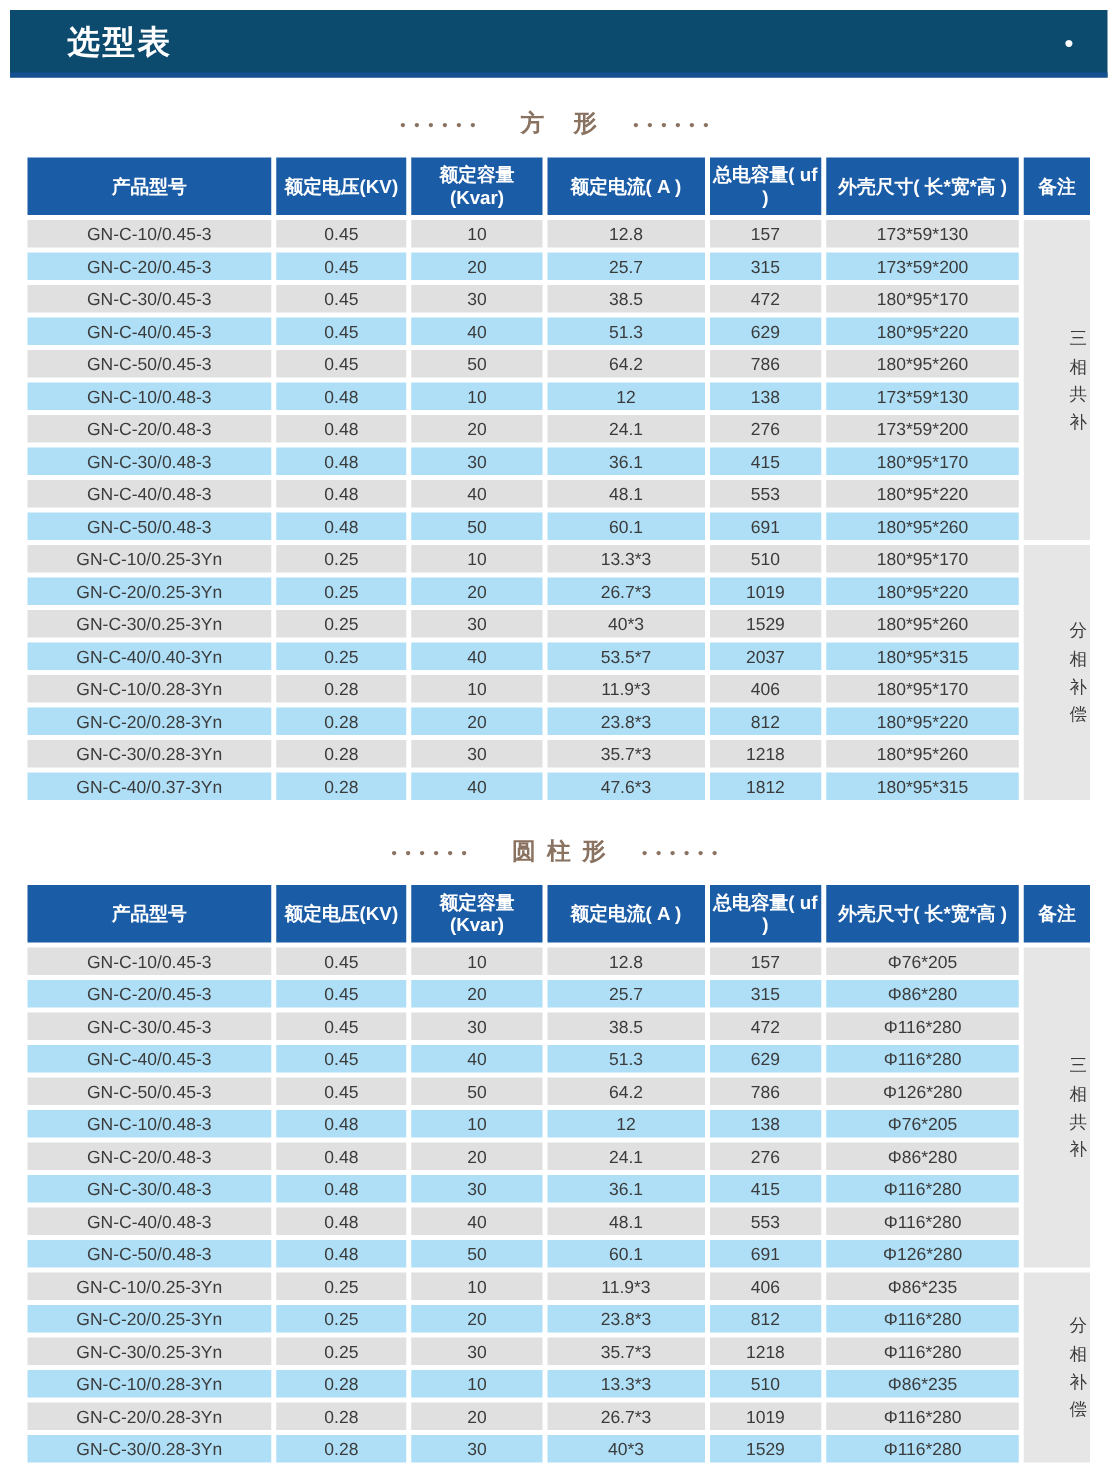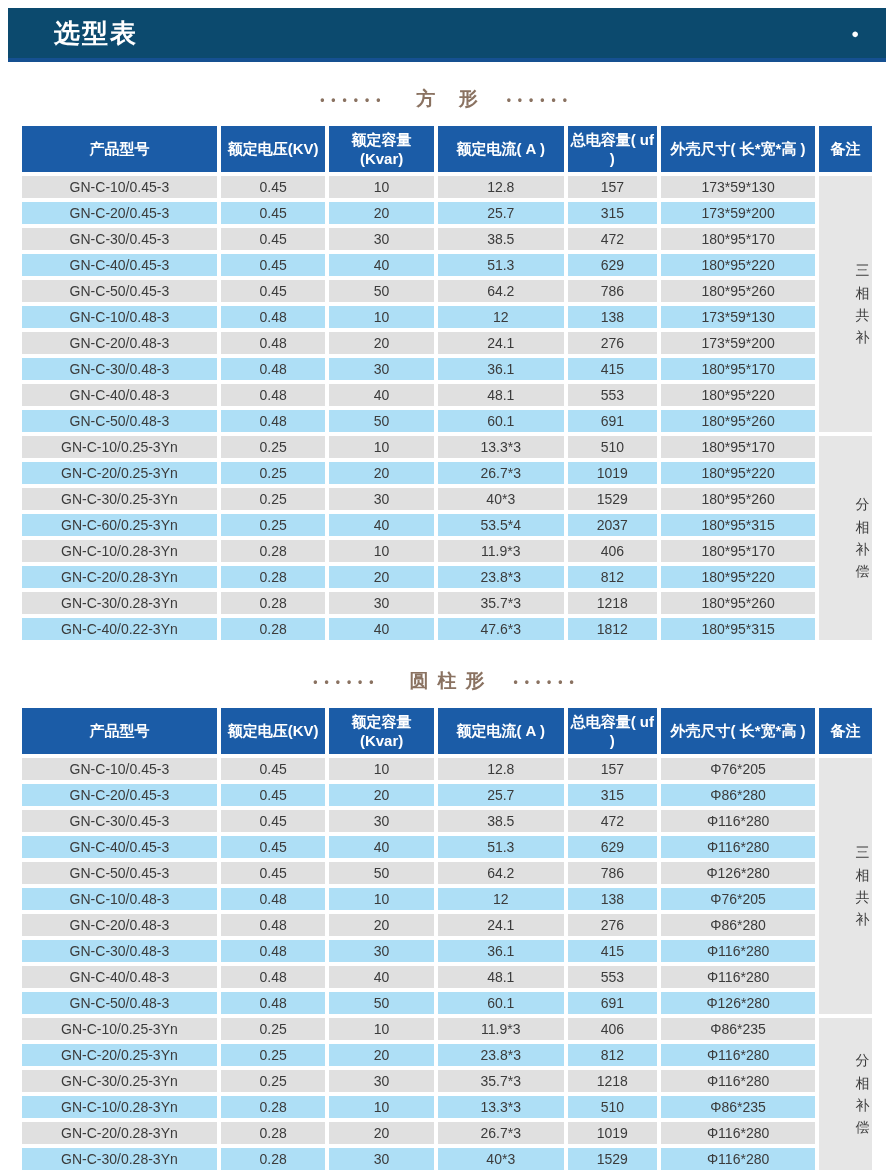--- a/index.html
+++ b/index.html
@@ -185,24 +185,24 @@
           </tr>
           <tr>
             <td class="data">GN-C-30/0.25-3Yn</td>
             <td class="data">0.25</td>
             <td class="data">30</td>
             <td class="data">40*3</td>
             <td class="data">1529</td>
             <td class="data">180*95*260</td>
           </tr>
           <tr>
-            <td class="data">GN-C-60/0.25-3Yn</td>
-            <td class="data">0.25</td>
-            <td class="data">40</td>
-            <td class="data">53.5*4</td>
+            <td class="data">GN-C-40/0.40-3Yn</td>
+            <td class="data">0.25</td>
+            <td class="data">40</td>
+            <td class="data">53.5*7</td>
             <td class="data">2037</td>
             <td class="data">180*95*315</td>
           </tr>
           <tr>
             <td class="data">GN-C-10/0.28-3Yn</td>
             <td class="data">0.28</td>
             <td class="data">10</td>
             <td class="data">11.9*3</td>
             <td class="data">406</td>
             <td class="data">180*95*170</td>
@@ -217,21 +217,21 @@
           </tr>
           <tr>
             <td class="data">GN-C-30/0.28-3Yn</td>
             <td class="data">0.28</td>
             <td class="data">30</td>
             <td class="data">35.7*3</td>
             <td class="data">1218</td>
             <td class="data">180*95*260</td>
           </tr>
           <tr>
-            <td class="data">GN-C-40/0.22-3Yn</td>
+            <td class="data">GN-C-40/0.37-3Yn</td>
             <td class="data">0.28</td>
             <td class="data">40</td>
             <td class="data">47.6*3</td>
             <td class="data">1812</td>
             <td class="data">180*95*315</td>
           </tr>
         </tbody>
       </table>
       <div class="section-title">
         <span class="dots">••••••</span>

